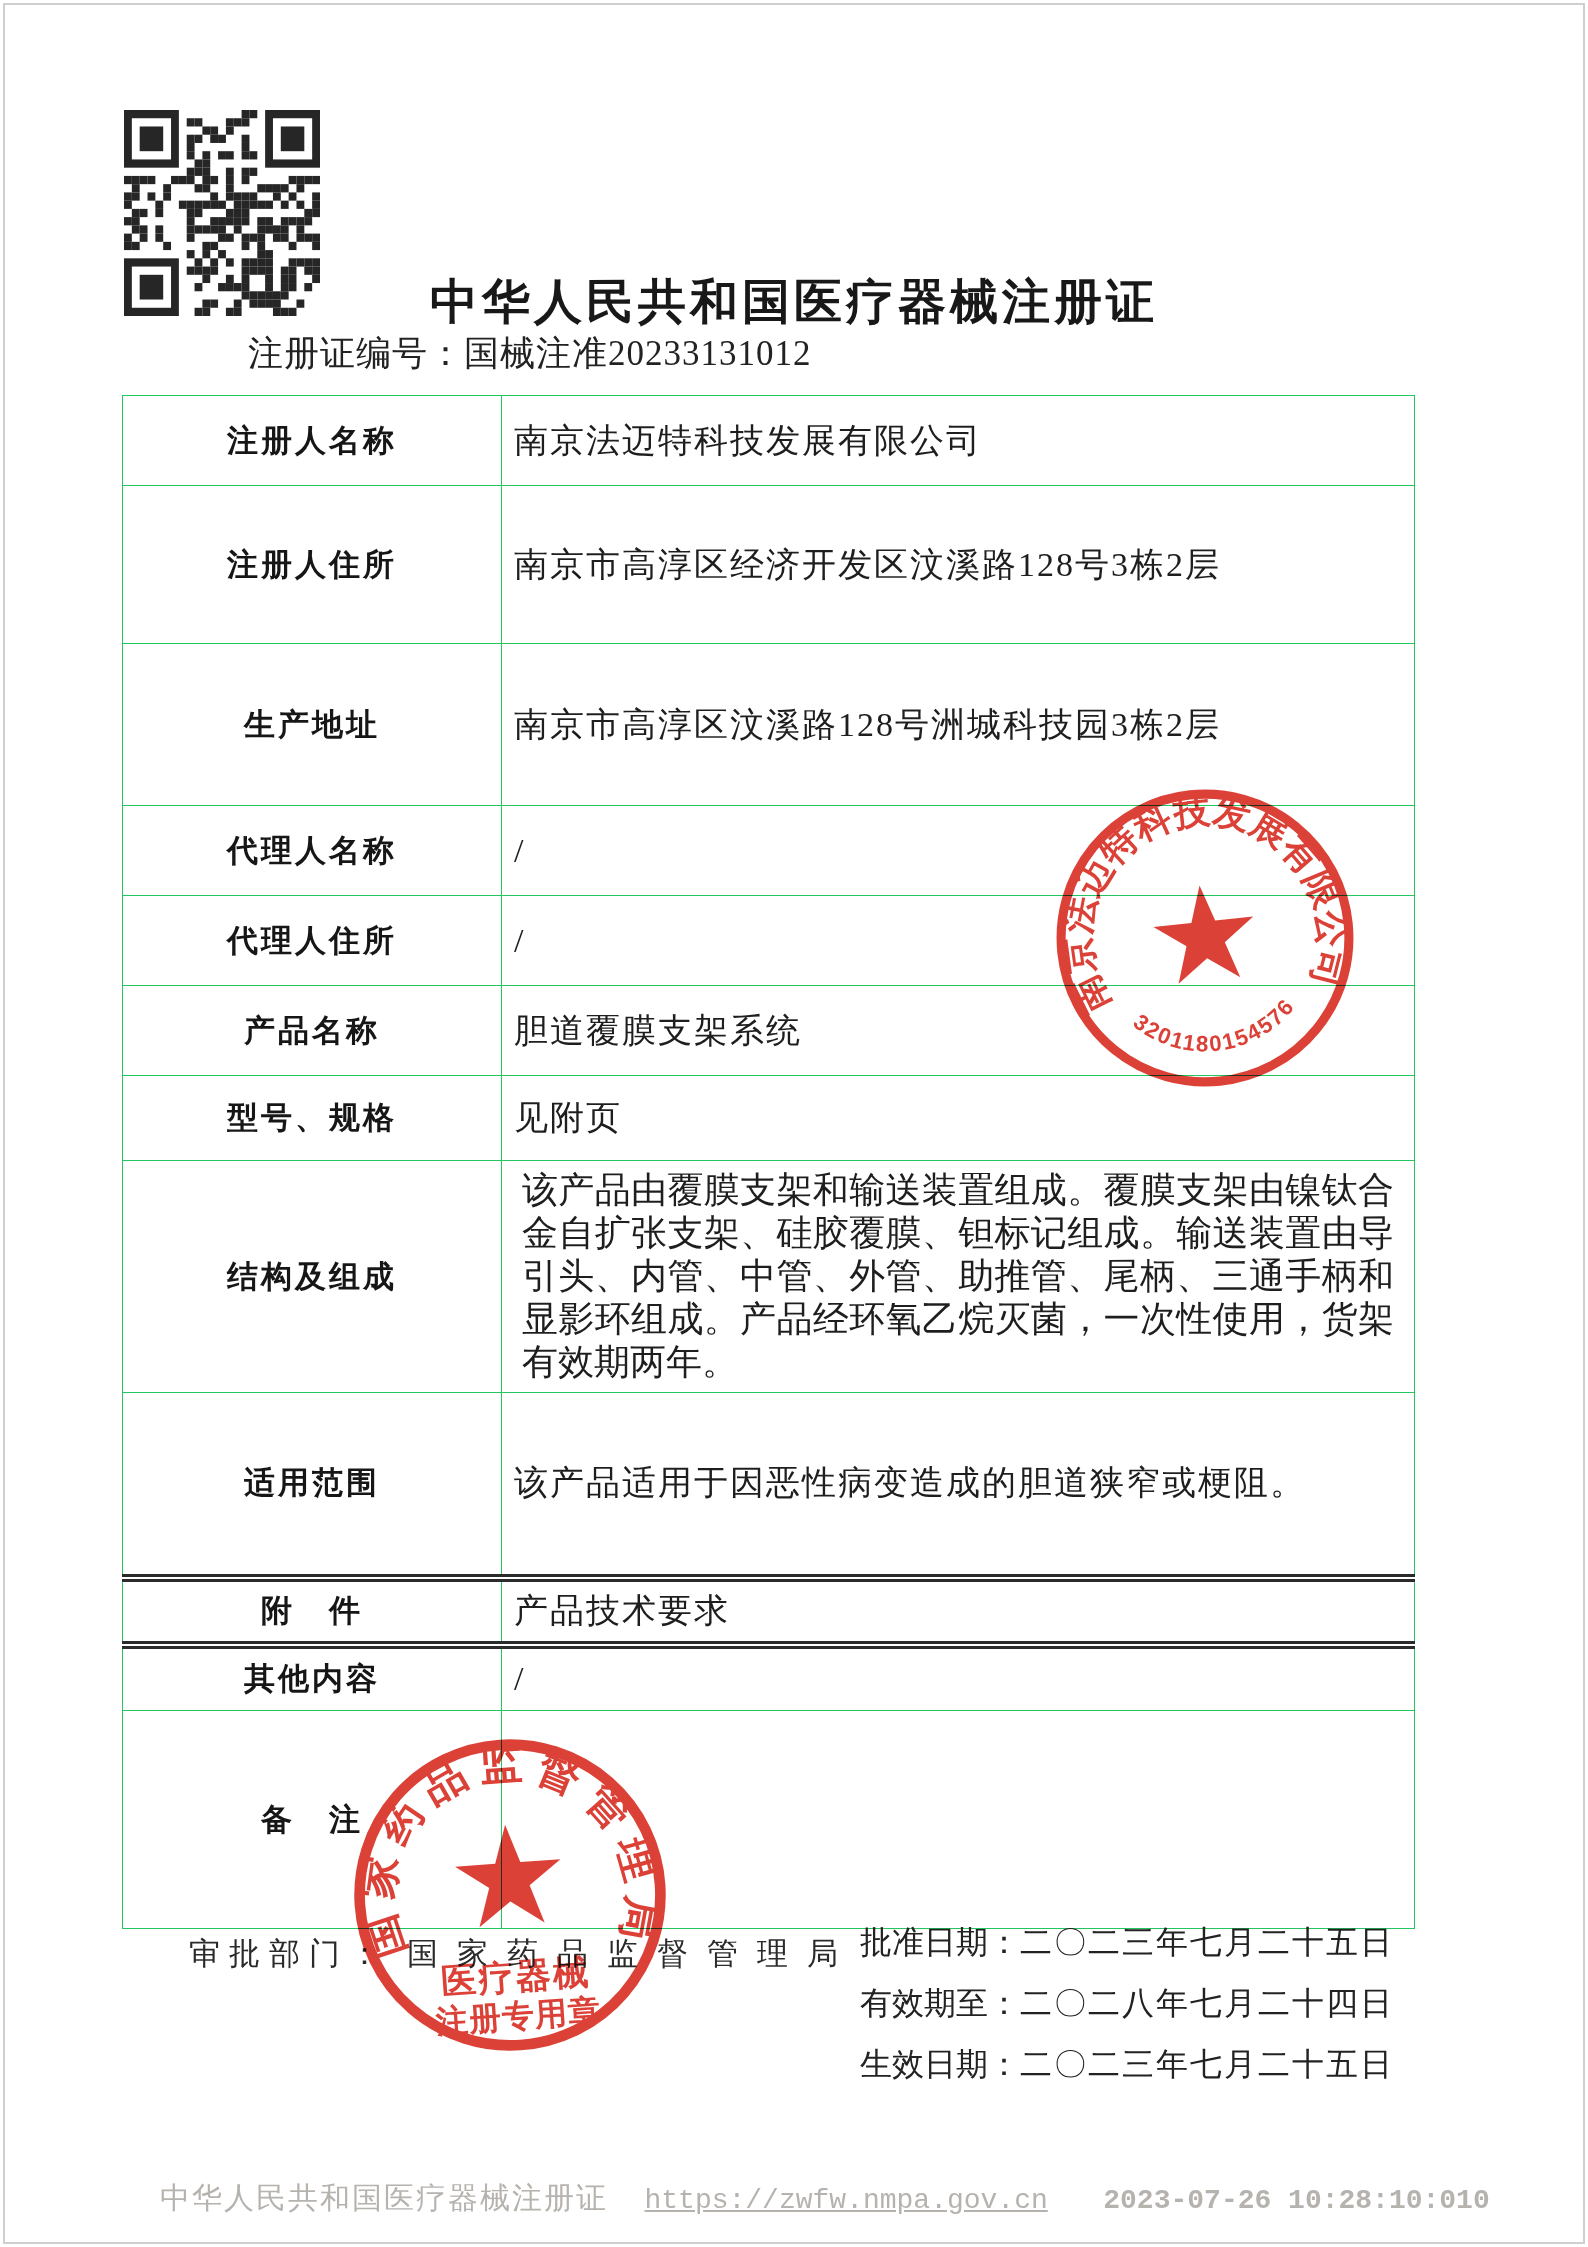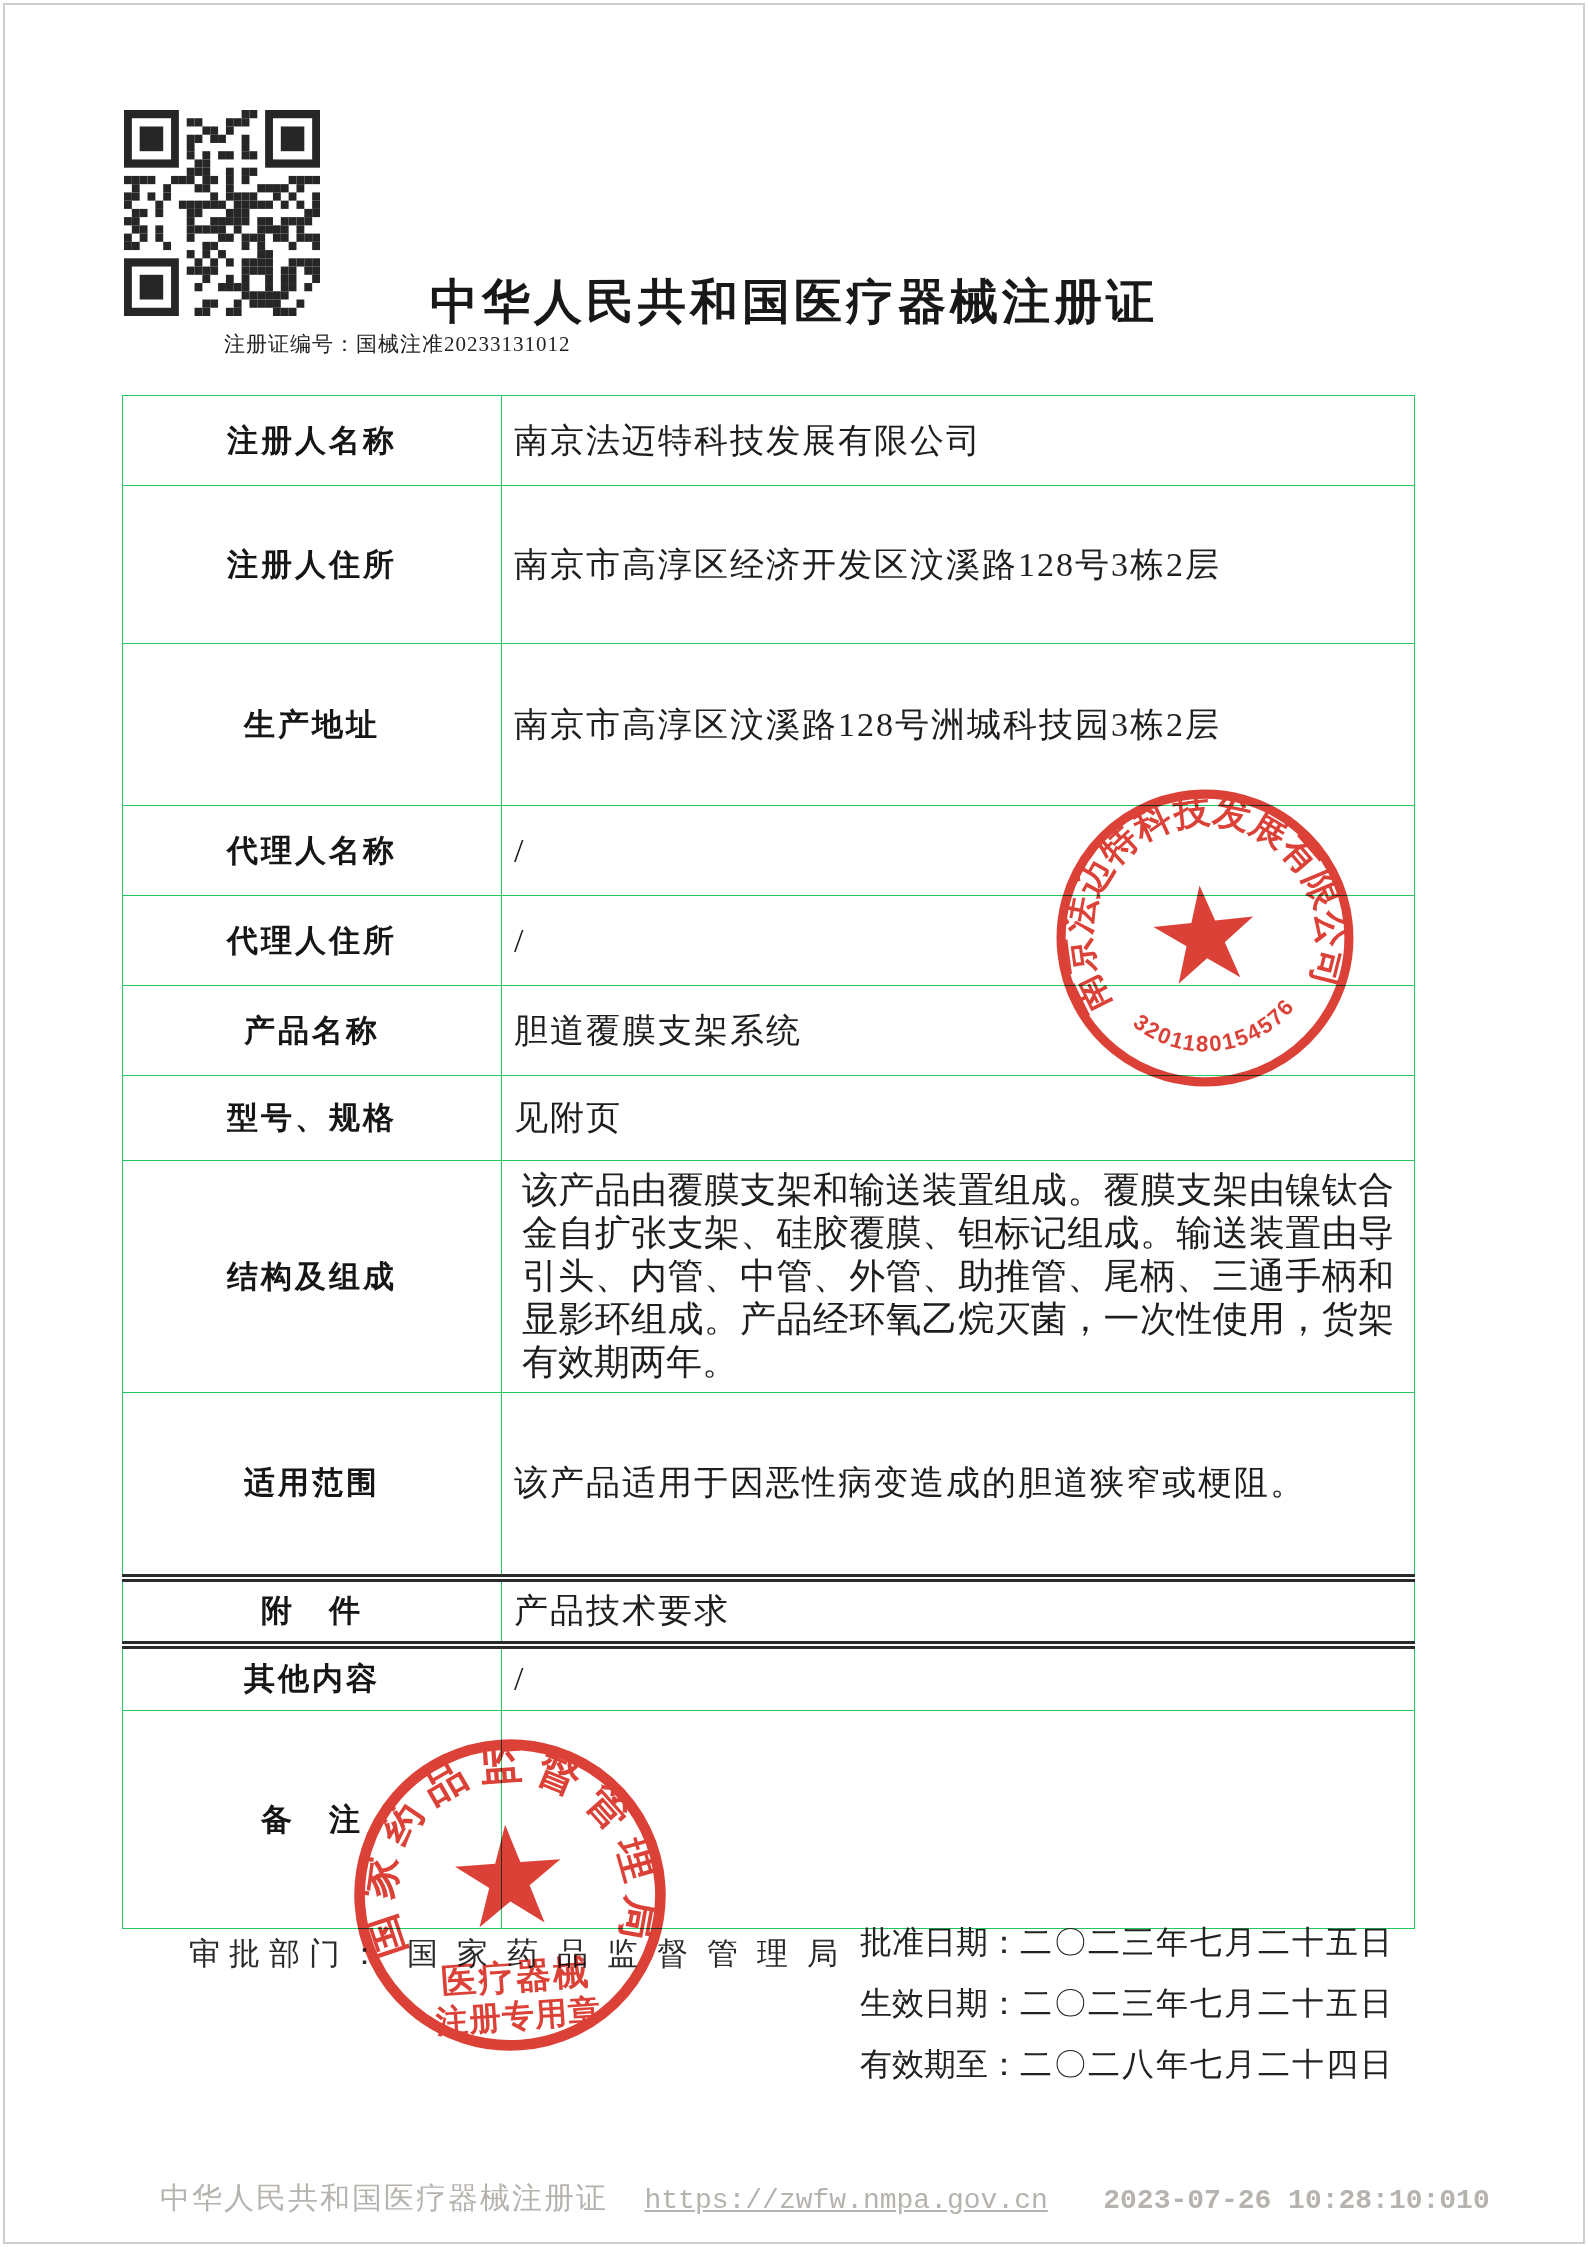--- a/index.html
+++ b/index.html
@@ -6,21 +6,21 @@
   .doc{position:relative;width:1588px;height:2247px;background:#ffffff;margin:0 auto;overflow:hidden;
        font-family:"Liberation Serif","DejaVu Serif",serif;color:#1c1c1c;}
   .page-border{position:absolute;inset:3px;border:2px solid #cfcfcf;pointer-events:none;}
 
   .qr{position:absolute;left:124px;top:110px;width:196px;height:206px;}
   .qr svg{display:block;width:196px;height:206px;fill:#262626;}
 
   .title{position:absolute;left:0;right:0;top:270px;text-align:center;
          font-family:"Liberation Sans","DejaVu Sans",sans-serif;font-weight:bold;
          font-size:48px;letter-spacing:4px;color:#181818;}
-  .regline{position:absolute;left:224px;top:330px;font-size:21px;letter-spacing:1px;color:#222;}
+  .regline{position:absolute;left:248px;top:330px;font-size:35px;letter-spacing:1px;color:#222;}
 
   table.cert{position:absolute;left:122px;top:395px;width:1293px;border-collapse:collapse;table-layout:fixed;}
   table.cert td{border:1px solid #22c55e;vertical-align:middle;overflow:hidden;}
   td.lbl{width:376px;text-align:center;font-family:"Liberation Sans","DejaVu Sans",sans-serif;
          font-weight:bold;font-size:31px;letter-spacing:3px;color:#161616;}
   td.val{font-size:34px;letter-spacing:2px;padding:4px 14px 4px 12px;color:#1e1e1e;}
   tr.r0{height:90px;}  tr.r1{height:158px;} tr.r2{height:162px;}
   tr.r3{height:90px;}  tr.r4{height:90px;}  tr.r5{height:90px;}
   tr.r6{height:85px;}  tr.r7{height:185px;} tr.r8{height:185px;}
   tr.r9{height:67px;}  tr.r10{height:66px;} tr.r11{height:218px;}
@@ -339,24 +339,24 @@
 
   <div class="approval">
     <span class="a-label">审批部门：</span><span class="a-value">国家药品监督管理局</span>
   </div>
 
   <div class="dates">
     <div class="d-line">
       <span>批准日期：</span><span class="d-value">二〇二三年七月二十五日</span>
     </div>
     <div class="d-line">
-      <span>生效日期：</span><span class="d-value">二〇二三年七月二十五日</span>
+      <span>有效期至：</span><span class="d-value">二〇二八年七月二十四日</span>
     </div>
     <div class="d-line">
-      <span>有效期至：</span><span class="d-value">二〇二八年七月二十四日</span>
+      <span>生效日期：</span><span class="d-value">二〇二三年七月二十五日</span>
     </div>
   </div>
 
   <svg class="stamp stamp-company" viewBox="0 0 300 300" xmlns="http://www.w3.org/2000/svg" xmlns:xlink="http://www.w3.org/1999/xlink">
     <defs>
       <path id="arc-co-name" d="M 57.4 214.8 A 113 113 0 1 1 242.6 214.8"></path>
       <path id="arc-co-num" d="M 48.5 197.4 A 112 112 0 0 0 251.5 197.4"></path>
     </defs>
     <g transform="rotate(-6 150 150)">
       <circle cx="150" cy="150" r="142" stroke-width="9"></circle>

